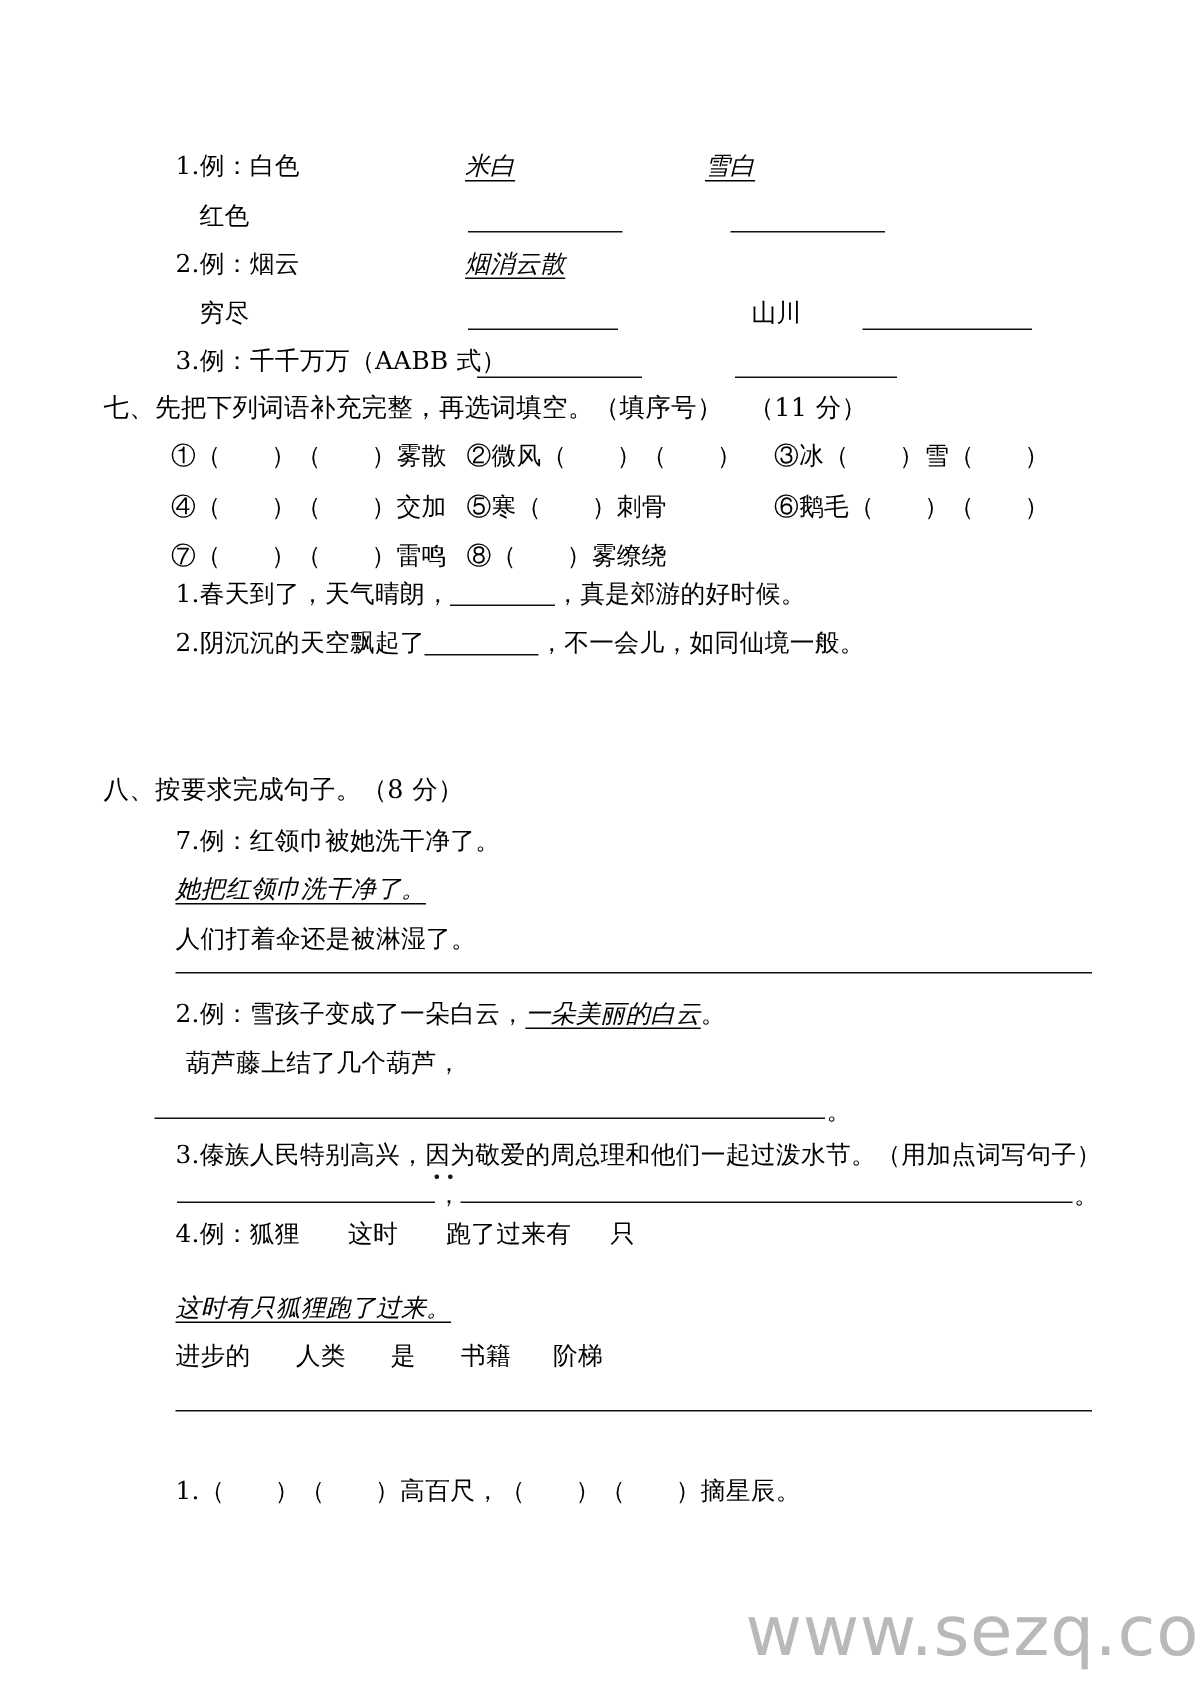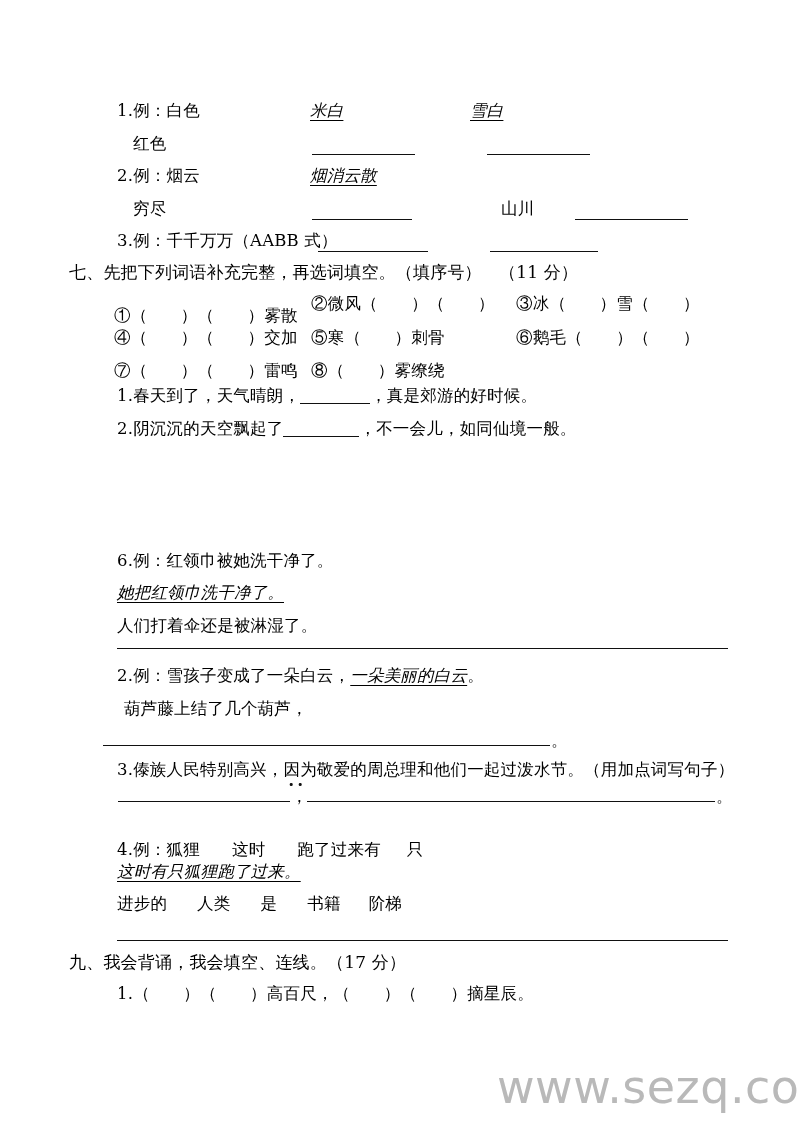--- a/index.html
+++ b/index.html
@@ -108,71 +108,71 @@
   <div class="rule" style="left:312px; top:219px; width:100px;"></div>
   <div class="ln item" style="left:485px; top:201px;margin-left:16px;">山川</div>
   <div class="rule" style="left:575px; top:219px; width:113px;"></div>
 
   <div class="ln item" style="left:117px; top:233px;">3.例：千千万万（AABB 式）</div>
   <div class="rule" style="left:318px; top:251px; width:110px;"></div>
   <div class="rule" style="left:490px; top:251px; width:108px;"></div>
 
   <div class="ln sec-head" style="left:69px; top:264px;">七、先把下列词语补充完整，再选词填空。（填序号）　（11 分）</div>
 
-  <div class="ln item" style="left:114px; top:308px;text-align:center;">①（　　）（　　）雾散</div>
+  <div class="ln item" style="left:114px; top:296px;text-align:center;">①（　　）（　　）雾散</div>
   <div class="ln item" style="left:311px; top:296px;">②微风（　　）（　　）</div>
   <div class="ln item" style="left:516px; top:296px;">③冰（　　）雪（　　）</div>
 
   <div class="ln item" style="left:114px; top:330px;">④（　　）（　　）交加</div>
   <div class="ln item" style="left:311px; top:330px;">⑤寒（　　）刺骨</div>
   <div class="ln item" style="left:516px; top:330px;">⑥鹅毛（　　）（　　）</div>
 
   <div class="ln item" style="left:114px; top:363px;">⑦（　　）（　　）雷鸣</div>
   <div class="ln item" style="left:311px; top:363px;">⑧（　　）雾缭绕</div>
 
   <div class="ln item" style="left:117px; top:388px;">
     <span>1.春天到了，天气晴朗，</span><span class="blank" style="width:70px;"></span><span>，真是郊游的好时候。</span>
   </div>
 
   <div class="ln item" style="left:117px; top:421px;">
     <span>2.阴沉沉的天空飘起了</span><span class="blank" style="width:76px;"></span><span>，不一会儿，如同仙境一般。</span>
   </div>
 
 
 
+  <div class="ln sec-head" style="left:69px; top:519px;">八、按要求完成句子。（8 分）</div>
 
   <div class="ln item" style="left:117px; top:553px;">
-    <span>6.例：</span><span>红领巾被她洗干净了。</span>
+    <span>7.例：</span><span>红领巾被她洗干净了。</span>
   </div>
   <div class="ln item ul" style="left:117px; top:585px;">她把红领巾洗干净了。</div>
   <div class="ln item" style="left:117px; top:618px;">人们打着伞还是被淋湿了。</div>
   <div class="rule" style="left:117px; top:648px; width:611px;"></div>
 
   <div class="ln item" style="left:117px; top:668px;">
     <span>2.例：</span><span>雪孩子变成了一朵白云，</span><span class="ul">一朵美丽的白云</span><span>。</span>
   </div>
   <div class="ln item" style="left:124px; top:701px;">葫芦藤上结了几个葫芦，</div>
   <div class="rule" style="left:103px; top:745px; width:447px;"></div>
   <div class="ln item" style="left:551px; top:733px;">。</div>
 
   <div class="ln item" style="left:117px; top:762px;">
     <span>3.傣族人民特别高兴，</span><span class="dotted">因为</span><span>敬爱的周总理和他们一起过泼水节。（用加点词写句子）</span>
   </div>
   <div class="rule" style="left:118px; top:801px; width:172px;"></div>
   <div class="ln item" style="left:291px; top:789px;">，</div>
   <div class="rule" style="left:307px; top:801px; width:408px;"></div>
   <div class="ln item" style="left:716px; top:789px;">。</div>
 
-  <div class="ln item" style="left:117px; top:842px;text-align:center;">
+  <div class="ln item" style="left:117px; top:815px;text-align:center;">
     <span>4.例：</span><span>狐狸</span><span class="sp" style="width:32px;"></span><span>这时</span><span class="sp" style="width:32px;"></span><span>跑了过来有</span><span class="sp" style="width:26px;"></span><span>只</span>
   </div>
   <div class="ln item ul" style="left:117px; top:864px;">这时有只狐狸跑了过来。</div>
   <div class="ln item" style="left:117px; top:896px;">
     <span>进步的</span><span class="sp" style="width:30px;"></span><span>人类</span><span class="sp" style="width:30px;"></span><span>是</span><span class="sp" style="width:30px;"></span><span>书籍</span><span class="sp" style="width:28px;"></span><span>阶梯</span>
   </div>
   <div class="rule" style="left:117px; top:940px; width:611px;"></div>
 
-  <div class="ln sec-head" style="left:69px; top:954px;">九、我会背诵，我会填空、连线。（17 分）</div>
   <div class="ln item" style="left:117px; top:986px;">1.（　　）（　　）高百尺，（　　）（　　）摘星辰。</div>
 
   <div class="watermark" style="left:497px; top:1060px;">www.sezq.com</div>
 
 </div>
 
 </body></html>

